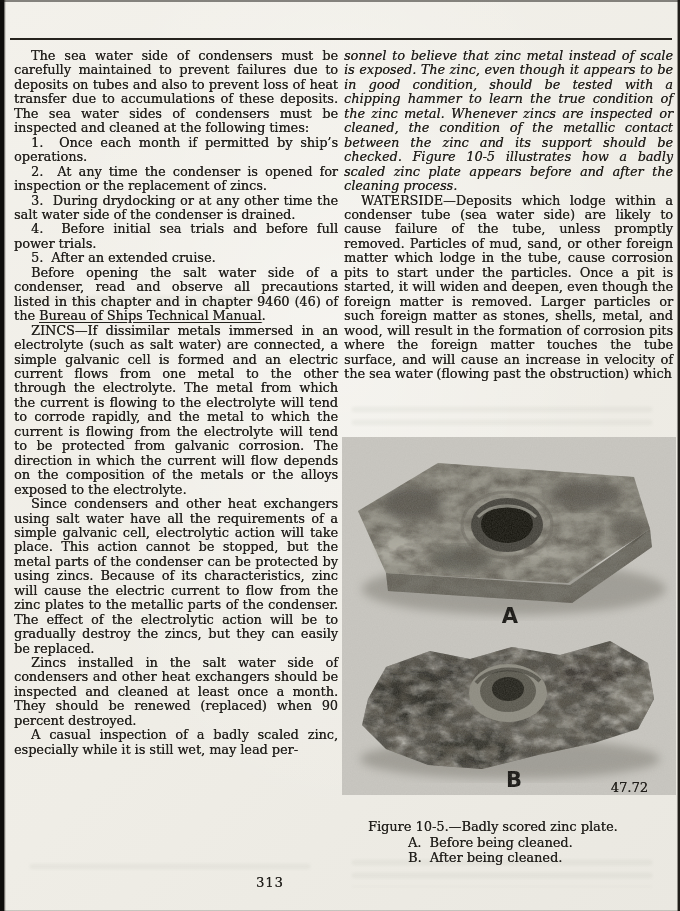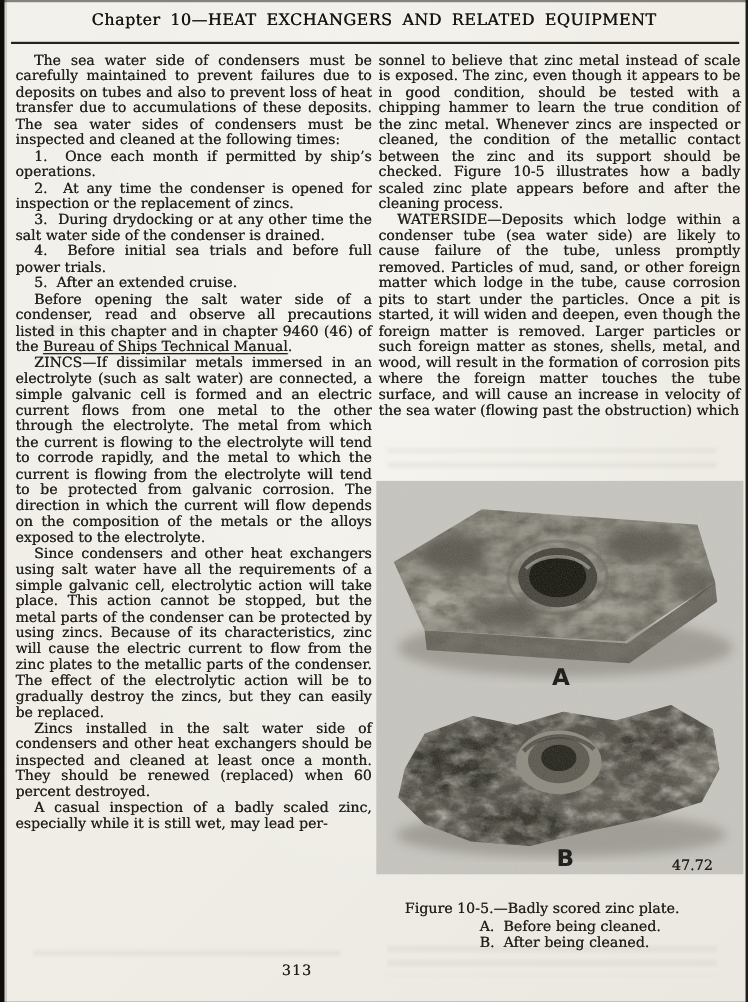--- a/index.html
+++ b/index.html
@@ -25,32 +25,32 @@
     text-shadow:.35px 0 0 #181613;
     white-space:nowrap;
   }
   .rule{position:absolute;top:38px;left:10px;width:662px;height:2px;background:#26231e;}
 
   .col{position:absolute;top:49px;font-size:12.8px;line-height:14.45px;
        text-align:justify;text-shadow:.25px 0 0 rgba(33,31,27,.85);}
   .col-left{left:14px;width:324px;}
   .col-right{left:344px;width:329px;}
   .col p{margin:0;text-indent:17px;}
-  .col p.noindent{text-indent:0;}
+  .col p.noindent{text-indent:0;font-style:italic;}
   .mt{margin-top:15px;}
   .u{text-decoration:underline;text-underline-offset:2px;}
 
   .figure-wrap{position:absolute;left:342px;top:437px;width:334px;height:358px;}
   .figure-wrap svg{display:block;}
   .figure-credit{position:absolute;left:344px;top:780px;width:304px;text-align:right;
     font-size:13px;text-shadow:.25px 0 0 rgba(33,31,27,.85);}
   .figure-caption{position:absolute;left:344px;top:819px;width:330px;font-size:12.9px;
     line-height:15.5px;text-shadow:.25px 0 0 rgba(33,31,27,.85);}
   .figure-caption .cap1{margin-left:24px;}
-  .figure-caption .cap2,.figure-caption .cap3{margin-left:92px;}
+  .figure-caption .cap2,.figure-caption .cap3{margin-left:64px;}
 
   .page-number{position:absolute;top:875px;left:0;width:540px;text-align:center;
     font-size:13px;letter-spacing:1px;text-shadow:.25px 0 0 rgba(33,31,27,.85);}
 
   
   .ghost{position:absolute;filter:blur(1.6px);opacity:.6;pointer-events:none;
     background:repeating-linear-gradient(to bottom,
       transparent 0 3px, rgba(116,124,104,.12) 3px 8px, transparent 8px 13px);}
   .ghost.g1{left:352px;top:404px;width:300px;height:28px;}
   .ghost.g2{left:30px;top:861px;width:280px;height:16px;}
@@ -65,34 +65,33 @@
   <div class="edge-left"></div>
   <div class="edge-right"></div>
   <div class="edge-top"></div>
   <div class="edge-bottom"></div>
 
   <div class="ghost g1"></div>
   <div class="ghost g2"></div>
   <div class="ghost g3"></div>
   <div class="ghost g4"></div>
 
-  <div class="header-title">Chapter 10—HEAT EXCHANGERS AND RELATED EQUIPMENT</div>
   <div class="rule"></div>
 
   <div class="col col-left">
     <p>The sea water side of condensers must be carefully maintained to prevent failures due to deposits on tubes and also to prevent loss of heat transfer due to accumulations of these deposits. The sea water sides of condensers must be inspected and cleaned at the following times:</p>
     <p class="mt">1.&nbsp;&nbsp;Once each month if permitted by ship’s operations.</p>
     <p>2.&nbsp;&nbsp;At any time the condenser is opened for inspection or the replacement of zincs.</p>
     <p>3.&nbsp;&nbsp;During drydocking or at any other time the salt water side of the condenser is drained.</p>
     <p>4.&nbsp;&nbsp;Before initial sea trials and before full power trials.</p>
     <p>5.&nbsp;&nbsp;After an extended cruise.</p>
     <p class="mt"><span>Before opening the salt water side of a condenser, read and observe all precautions listed in this chapter and in chapter 9460 (46) of the </span><span class="u">Bureau of Ships Technical Manual</span><span>.</span></p>
     <p class="mt">ZINCS—If dissimilar metals immersed in an electrolyte (such as salt water) are connected, a simple galvanic cell is formed and an electric current flows from one metal to the other through the electrolyte. The metal from which the current is flowing to the electrolyte will tend to corrode rapidly, and the metal to which the current is flowing from the electrolyte will tend to be protected from galvanic corrosion. The direction in which the current will flow depends on the composition of the metals or the alloys exposed to the electrolyte.</p>
     <p>Since condensers and other heat exchangers using salt water have all the requirements of a simple galvanic cell, electrolytic action will take place. This action cannot be stopped, but the metal parts of the condenser can be protected by using zincs. Because of its characteristics, zinc will cause the electric current to flow from the zinc plates to the metallic parts of the condenser. The effect of the electrolytic action will be to gradually destroy the zincs, but they can easily be replaced.</p>
-    <p>Zincs installed in the salt water side of condensers and other heat exchangers should be inspected and cleaned at least once a month. They should be renewed (replaced) when 60 percent destroyed.</p>
+    <p>Zincs installed in the salt water side of condensers and other heat exchangers should be inspected and cleaned at least once a month. They should be renewed (replaced) when 90 percent destroyed.</p>
     <p>A casual inspection of a badly scaled zinc, especially while it is still wet, may lead per-</p>
   </div>
 
   <div class="col col-right">
     <p class="noindent">sonnel to believe that zinc metal instead of scale is exposed. The zinc, even though it appears to be in good condition, should be tested with a chipping hammer to learn the true condition of the zinc metal. Whenever zincs are inspected or cleaned, the condition of the metallic contact between the zinc and its support should be checked. Figure 10-5 illustrates how a badly scaled zinc plate appears before and after the cleaning process.</p>
     <p class="mt">WATERSIDE—Deposits which lodge within a condenser tube (sea water side) are likely to cause failure of the tube, unless promptly removed. Particles of mud, sand, or other foreign matter which lodge in the tube, cause corrosion pits to start under the particles. Once a pit is started, it will widen and deepen, even though the foreign matter is removed. Larger particles or such foreign matter as stones, shells, metal, and wood, will result in the formation of corrosion pits where the foreign matter touches the tube surface, and will cause an increase in velocity of the sea water (flowing past the obstruction) which</p>
   </div>
 
   <div class="figure-wrap">
     <svg width="334" height="358" viewBox="0 0 334 358" xmlns="http://www.w3.org/2000/svg">

